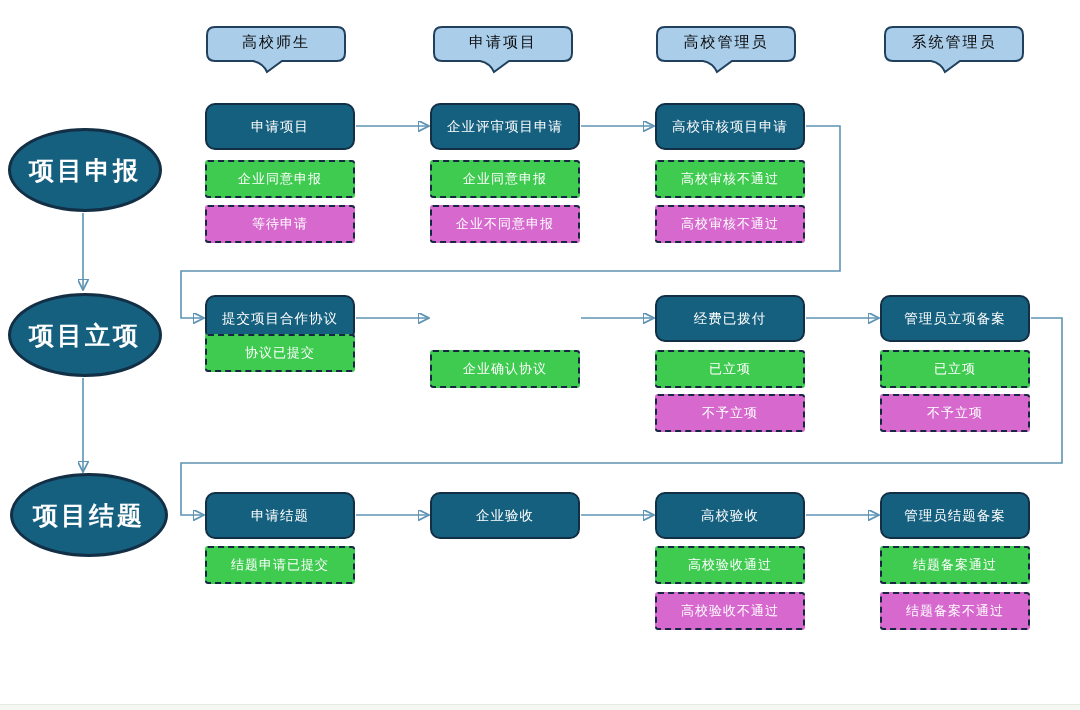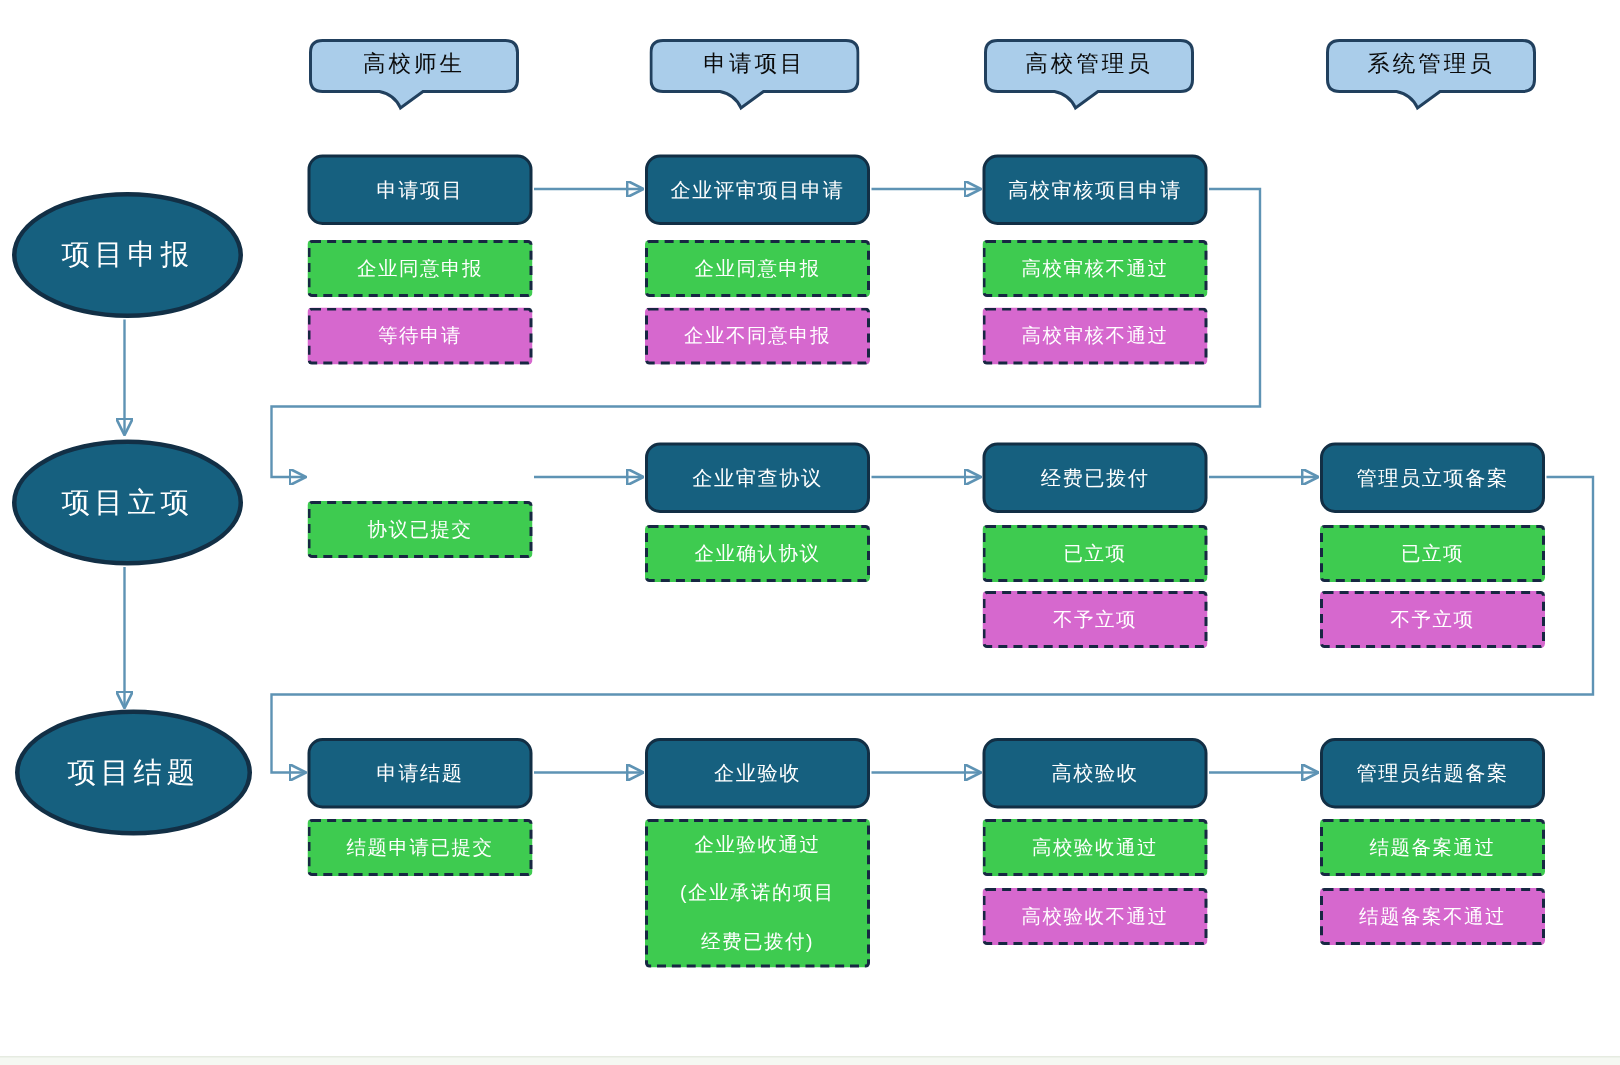--- a/index.html
+++ b/index.html
@@ -8,21 +8,21 @@
     --green-fill:#3ecb50; --magenta-fill:#d668ce; --dashed-border:#172742;
     --connector:#5e93b4; --arrow:#1c6286;
   }
   html,body{margin:0;padding:0;background:#ffffff;}
   body{font-family:"Liberation Sans",sans-serif;}
   .canvas{position:relative;width:1080px;height:710px;background:#ffffff;overflow:hidden;padding-left:32px;}
   .connectors{position:absolute;left:0;top:0;width:1080px;height:710px;}
   .connectors path{stroke:var(--connector);stroke-width:1.6;fill:none;}
   .ellipse{position:absolute;border-radius:50%;background:var(--node-fill);
     border:3px solid var(--node-border);display:flex;align-items:center;justify-content:center;
-    color:var(--node-text);font-size:19px;letter-spacing:3px;font-weight:400;box-sizing:border-box;}
+    color:var(--node-text);font-size:25px;letter-spacing:3px;font-weight:700;box-sizing:border-box;}
   .role-header{position:absolute;width:140px;height:50px;}
   .role-header svg{position:absolute;left:0;top:0;}
   .role-header .hlabel{position:absolute;left:0;top:7px;width:140px;text-align:center;
     font-size:15px;color:#0a0a0a;letter-spacing:2px;}
   .hshape{fill:var(--header-fill);stroke:var(--header-border);stroke-width:2;}
   .node{position:absolute;width:150px;height:47px;box-sizing:border-box;
     background:var(--node-fill);border:2px solid var(--node-border);border-radius:10px;
     display:flex;align-items:center;justify-content:center;color:var(--node-text);
     font-size:13.5px;letter-spacing:1px;}
   .status{position:absolute;width:150px;height:38px;box-sizing:border-box;
@@ -94,40 +94,37 @@
   <div class="status magenta" style="left:205px;top:205px">等待申请</div>
 
   <div class="node" style="left:430px;top:103px">企业评审项目申请</div>
   <div class="status green" style="left:430px;top:160px">企业同意申报</div>
   <div class="status magenta" style="left:430px;top:205px">企业不同意申报</div>
 
   <div class="node" style="left:655px;top:103px">高校审核项目申请</div>
   <div class="status green" style="left:655px;top:160px">高校审核不通过</div>
   <div class="status magenta" style="left:655px;top:205px">高校审核不通过</div>
 
+  <div class="node" style="left:205px;top:295px">提交项目合作协议</div>
   <div class="status green" style="left:205px;top:334px">协议已提交</div>
 
-  <div class="node" style="left:430px;top:295px">企业审查协议</div>
   <div class="status green" style="left:430px;top:350px">企业确认协议</div>
 
   <div class="node" style="left:655px;top:295px">经费已拨付</div>
   <div class="status green" style="left:655px;top:350px">已立项</div>
   <div class="status magenta" style="left:655px;top:394px">不予立项</div>
 
   <div class="node" style="left:880px;top:295px">管理员立项备案</div>
   <div class="status green" style="left:880px;top:350px">已立项</div>
   <div class="status magenta" style="left:880px;top:394px">不予立项</div>
 
   <div class="node" style="left:205px;top:492px">申请结题</div>
   <div class="status green" style="left:205px;top:546px">结题申请已提交</div>
 
   <div class="node" style="left:430px;top:492px">企业验收</div>
-  <div class="status green tall" style="left:430px;top:546px">企业验收通过
-(企业承诺的项目
-经费已拨付)</div>
 
   <div class="node" style="left:655px;top:492px">高校验收</div>
   <div class="status green" style="left:655px;top:546px">高校验收通过</div>
   <div class="status magenta" style="left:655px;top:592px">高校验收不通过</div>
 
   <div class="node" style="left:880px;top:492px">管理员结题备案</div>
   <div class="status green" style="left:880px;top:546px">结题备案通过</div>
   <div class="status magenta" style="left:880px;top:592px">结题备案不通过</div>
 
   <div class="bottom-strip"></div>

